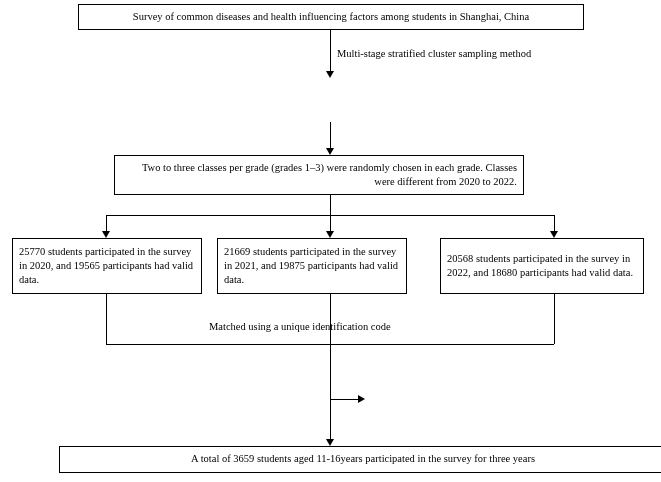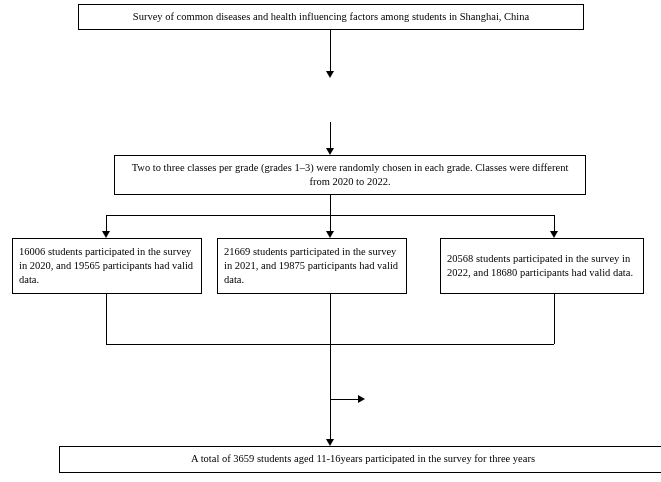--- a/index.html
+++ b/index.html
@@ -19,21 +19,21 @@
     overflow: hidden;
   }
   .box {
     position: absolute;
     box-sizing: border-box;
     border: 1.5px solid #000000;
     background: #ffffff;
     display: flex;
     align-items: center;
     justify-content: center;
-    text-align: center;
+    text-align: right;
     font-size: 10.5px;
     line-height: 1.35;
     padding: 3px 6px;
   }
   .box.left-align {
     text-align: left;
     justify-content: flex-start;
   }
   .label {
     position: absolute;
@@ -74,58 +74,60 @@
 
 <div id="canvas">
 
   <div class="box" style="left:78px; top:4px; width:506px; height:26px;">
     <span>Survey of common diseases and health influencing factors among students in Shanghai, China</span>
   </div>
 
   <div class="vline" style="left:330px; top:30px; height:42px;"></div>
   <div class="arrowhead" style="left:325.5px; top:71px;"></div>
 
+  <div class="label" style="left:337px; top:48px;">Multi-stage stratified cluster sampling method</div>
 
 
   <div class="vline" style="left:330px; top:122px; height:27px;"></div>
   <div class="arrowhead" style="left:325.5px; top:148px;"></div>
 
-  <div class="box" style="left:114px; top:155px; width:472px; height:40px;">
+  <div class="box" style="left:114px; top:155px; width:410px; height:40px;">
     <span>Two to three classes per grade (grades 1–3) were randomly chosen in each grade. Classes were different from 2020 to 2022.</span>
   </div>
 
   <div class="vline" style="left:330px; top:195px; height:20px;"></div>
   <div class="hline" style="left:106px; top:215px; width:448px;"></div>
 
   <div class="vline" style="left:106px; top:215px; height:17px;"></div>
   <div class="arrowhead" style="left:101.5px; top:231px;"></div>
 
   <div class="vline" style="left:330px; top:215px; height:17px;"></div>
   <div class="arrowhead" style="left:325.5px; top:231px;"></div>
 
   <div class="vline" style="left:554px; top:215px; height:17px;"></div>
   <div class="arrowhead" style="left:549.5px; top:231px;"></div>
 
   <div class="box left-align" style="left:12px; top:238px; width:190px; height:56px;">
-    <span>16006 students participated in the survey in 2020, and 19565 participants had valid data.</span>
+    <span>25770 students participated in the survey in 2020, and 19565 participants had valid data.</span>
   </div>
 
   <div class="box left-align" style="left:217px; top:238px; width:190px; height:56px;justify-content:flex-end;">
     <span>21669 students participated in the survey in 2021, and 19875 participants had valid data.</span>
   </div>
 
   <div class="box left-align" style="left:440px; top:238px; width:204px; height:56px;">
     <span>20568 students participated in the survey in 2022, and 18680 participants had valid data.</span>
   </div>
 
   <div class="vline" style="left:106px; top:294px; height:50px;"></div>
   <div class="vline" style="left:330px; top:294px; height:50px;"></div>
   <div class="vline" style="left:554px; top:294px; height:50px;"></div>
   <div class="hline" style="left:106px; top:344px; width:448px;"></div>
 
+  <div class="label" style="left:209px; top:321px;">Matched using a unique identification code</div>
 
   <div class="vline" style="left:330px; top:344px; height:96px;"></div>
   <div class="arrowhead" style="left:325.5px; top:439px;"></div>
 
   <div class="hline" style="left:330px; top:399px; width:30px;"></div>
   <div class="arrowhead-right" style="left:358px; top:394.5px;"></div>
 
 
   <div class="box" style="left:59px; top:446px; width:608px; height:27px;">
     <span>A total of 3659  students aged 11-16years participated in the survey for three years</span>

